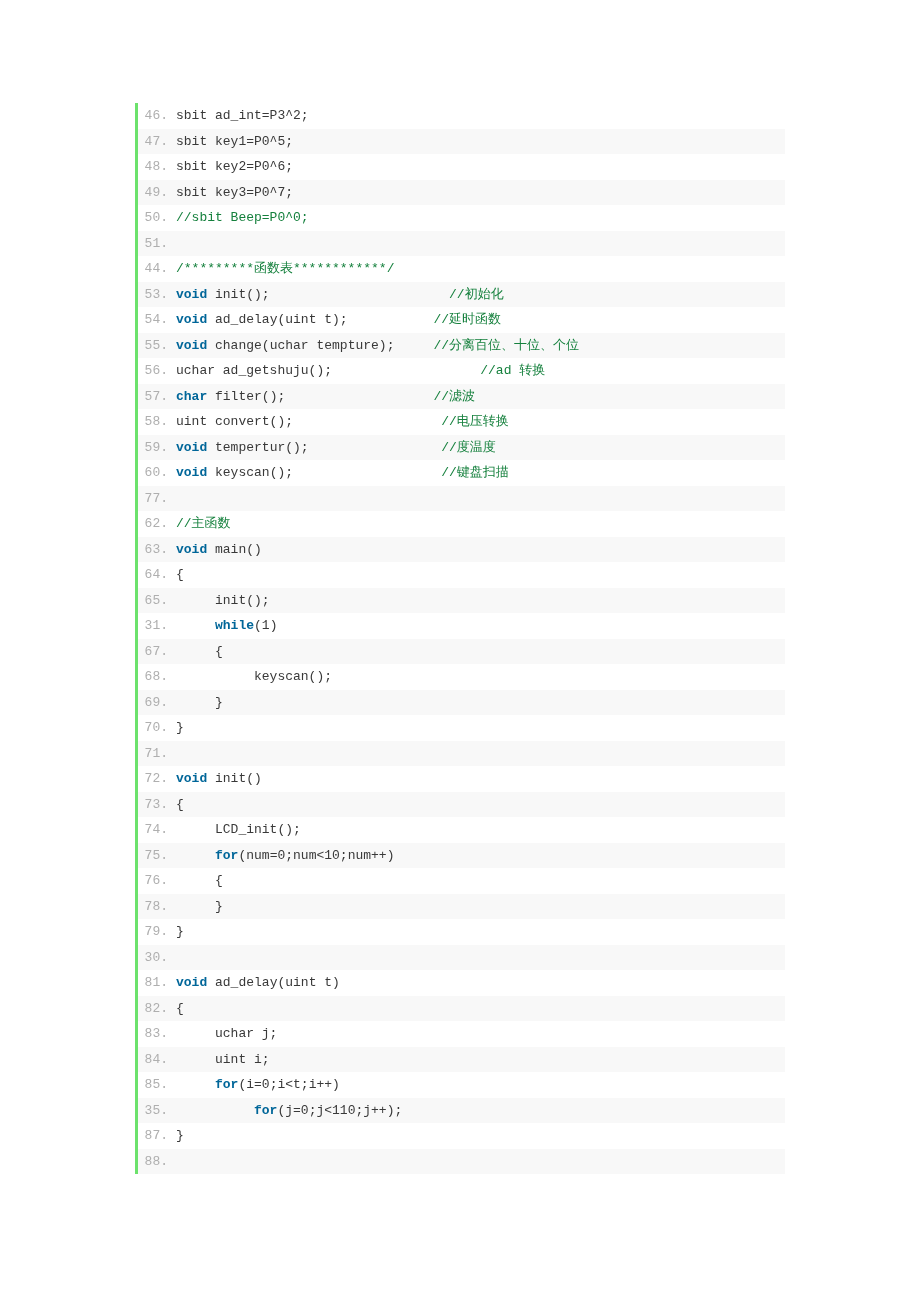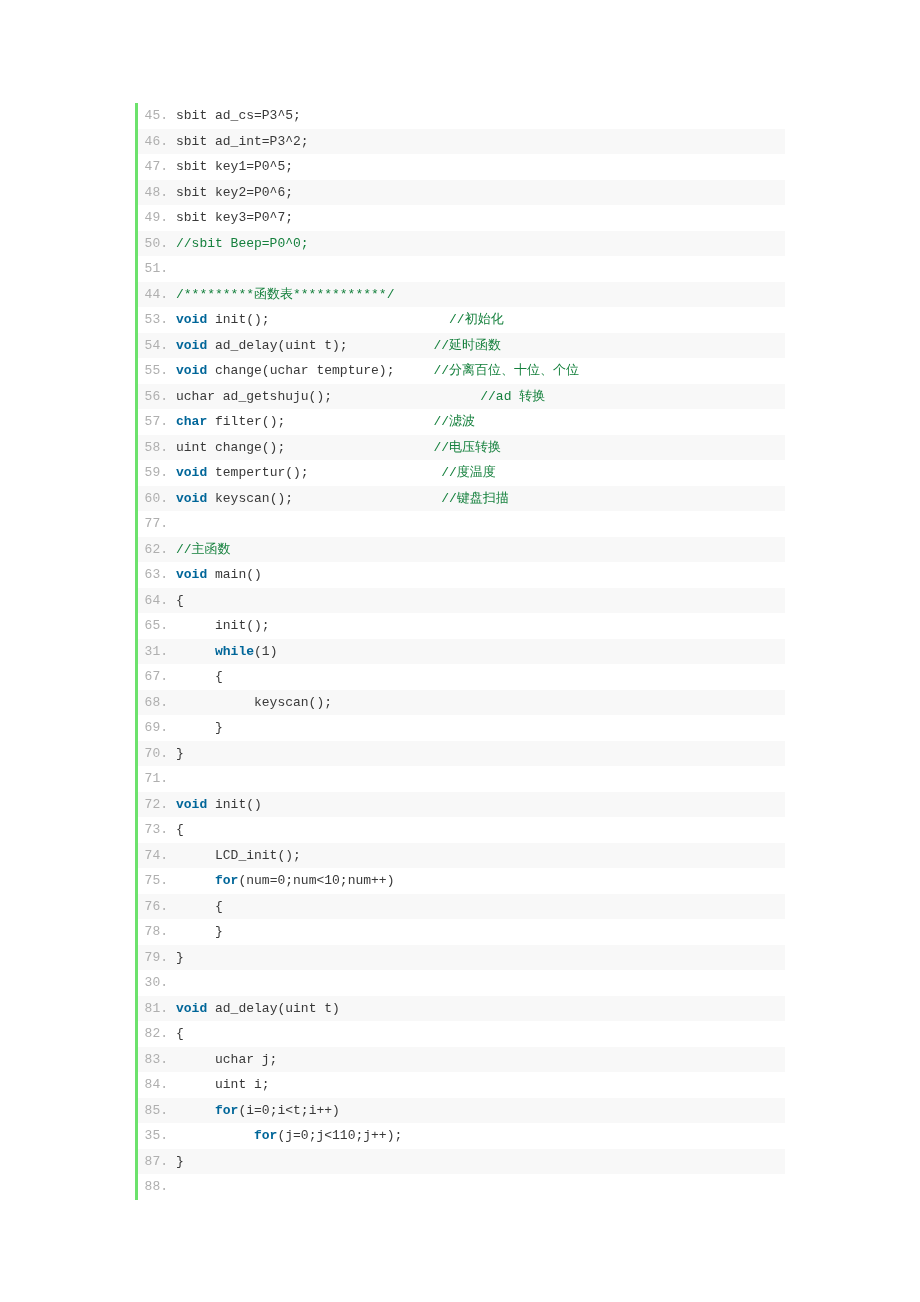--- a/index.html
+++ b/index.html
@@ -36,34 +36,33 @@
     white-space: pre;
   }
   .kw { color: #006699; font-weight: bold; }
   .cmt { color: #15803d; }
   .txt { color: #393939; }
 </style>
 </head>
 <body>
 
 <div class="code-container">
-    <div class="code-line"><span class="line-number">45.</span><span class="line-content"><span class="txt">sbit ad_cs=P3^5;   </span></span></div>
     <div class="code-line"><span class="line-number">46.</span><span class="line-content"><span class="txt">sbit ad_int=P3^2;   </span></span></div>
     <div class="code-line"><span class="line-number">47.</span><span class="line-content"><span class="txt">sbit key1=P0^5;   </span></span></div>
     <div class="code-line"><span class="line-number">48.</span><span class="line-content"><span class="txt">sbit key2=P0^6;   </span></span></div>
     <div class="code-line"><span class="line-number">49.</span><span class="line-content"><span class="txt">sbit key3=P0^7;   </span></span></div>
     <div class="code-line"><span class="line-number">50.</span><span class="line-content"><span class="cmt">//sbit Beep=P0^0;   </span></span></div>
     <div class="code-line"><span class="line-number">51.</span><span class="line-content"><span class="txt">   </span></span></div>
     <div class="code-line"><span class="line-number">44.</span><span class="line-content"><span class="cmt">/*********函数表************/   </span></span></div>
     <div class="code-line"><span class="line-number">53.</span><span class="line-content"><span class="kw">void</span><span class="txt"> init();                       </span><span class="cmt">//初始化   </span></span></div>
     <div class="code-line"><span class="line-number">54.</span><span class="line-content"><span class="kw">void</span><span class="txt"> ad_delay(uint t);           </span><span class="cmt">//延时函数   </span></span></div>
     <div class="code-line"><span class="line-number">55.</span><span class="line-content"><span class="kw">void</span><span class="txt"> change(uchar tempture);     </span><span class="cmt">//分离百位、十位、个位   </span></span></div>
     <div class="code-line"><span class="line-number">56.</span><span class="line-content"><span class="txt">uchar ad_getshuju();                   </span><span class="cmt">//ad 转换   </span></span></div>
     <div class="code-line"><span class="line-number">57.</span><span class="line-content"><span class="kw">char</span><span class="txt"> filter();                   </span><span class="cmt">//滤波   </span></span></div>
-    <div class="code-line"><span class="line-number">58.</span><span class="line-content"><span class="txt">uint change();                   </span><span class="cmt">//电压转换   </span></span></div>
+    <div class="code-line"><span class="line-number">58.</span><span class="line-content"><span class="txt">uint convert();                   </span><span class="cmt">//电压转换   </span></span></div>
     <div class="code-line"><span class="line-number">59.</span><span class="line-content"><span class="kw">void</span><span class="txt"> tempertur();                 </span><span class="cmt">//度温度   </span></span></div>
     <div class="code-line"><span class="line-number">60.</span><span class="line-content"><span class="kw">void</span><span class="txt"> keyscan();                   </span><span class="cmt">//键盘扫描   </span></span></div>
     <div class="code-line"><span class="line-number">77.</span><span class="line-content"><span class="txt">   </span></span></div>
     <div class="code-line"><span class="line-number">62.</span><span class="line-content"><span class="cmt">//主函数   </span></span></div>
     <div class="code-line"><span class="line-number">63.</span><span class="line-content"><span class="kw">void</span><span class="txt"> main()   </span></span></div>
     <div class="code-line"><span class="line-number">64.</span><span class="line-content"><span class="txt">{   </span></span></div>
     <div class="code-line"><span class="line-number">65.</span><span class="line-content"><span class="txt">     init();   </span></span></div>
     <div class="code-line"><span class="line-number">31.</span><span class="line-content"><span class="txt">     </span><span class="kw">while</span><span class="txt">(1)   </span></span></div>
     <div class="code-line"><span class="line-number">67.</span><span class="line-content"><span class="txt">     {   </span></span></div>
     <div class="code-line"><span class="line-number">68.</span><span class="line-content"><span class="txt">          keyscan();   </span></span></div>

